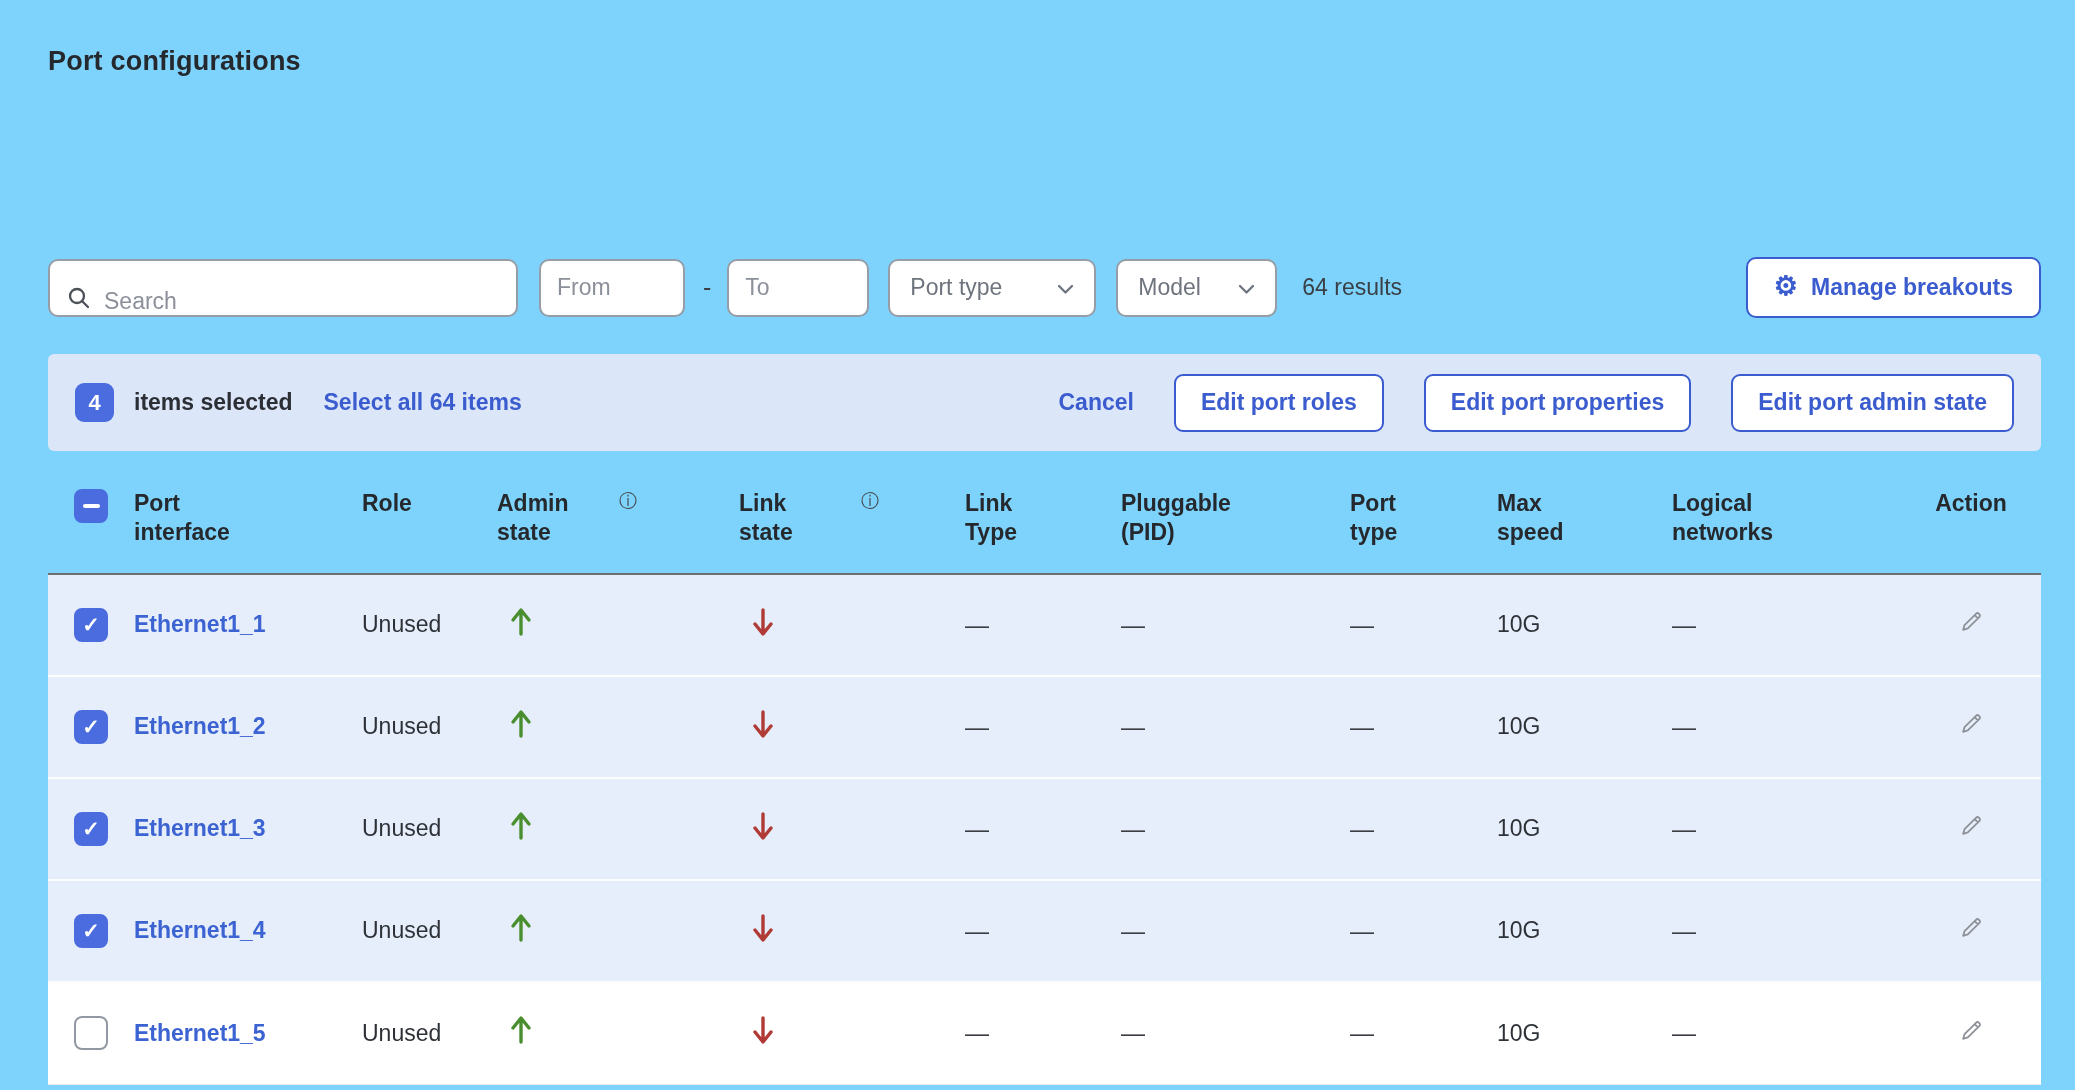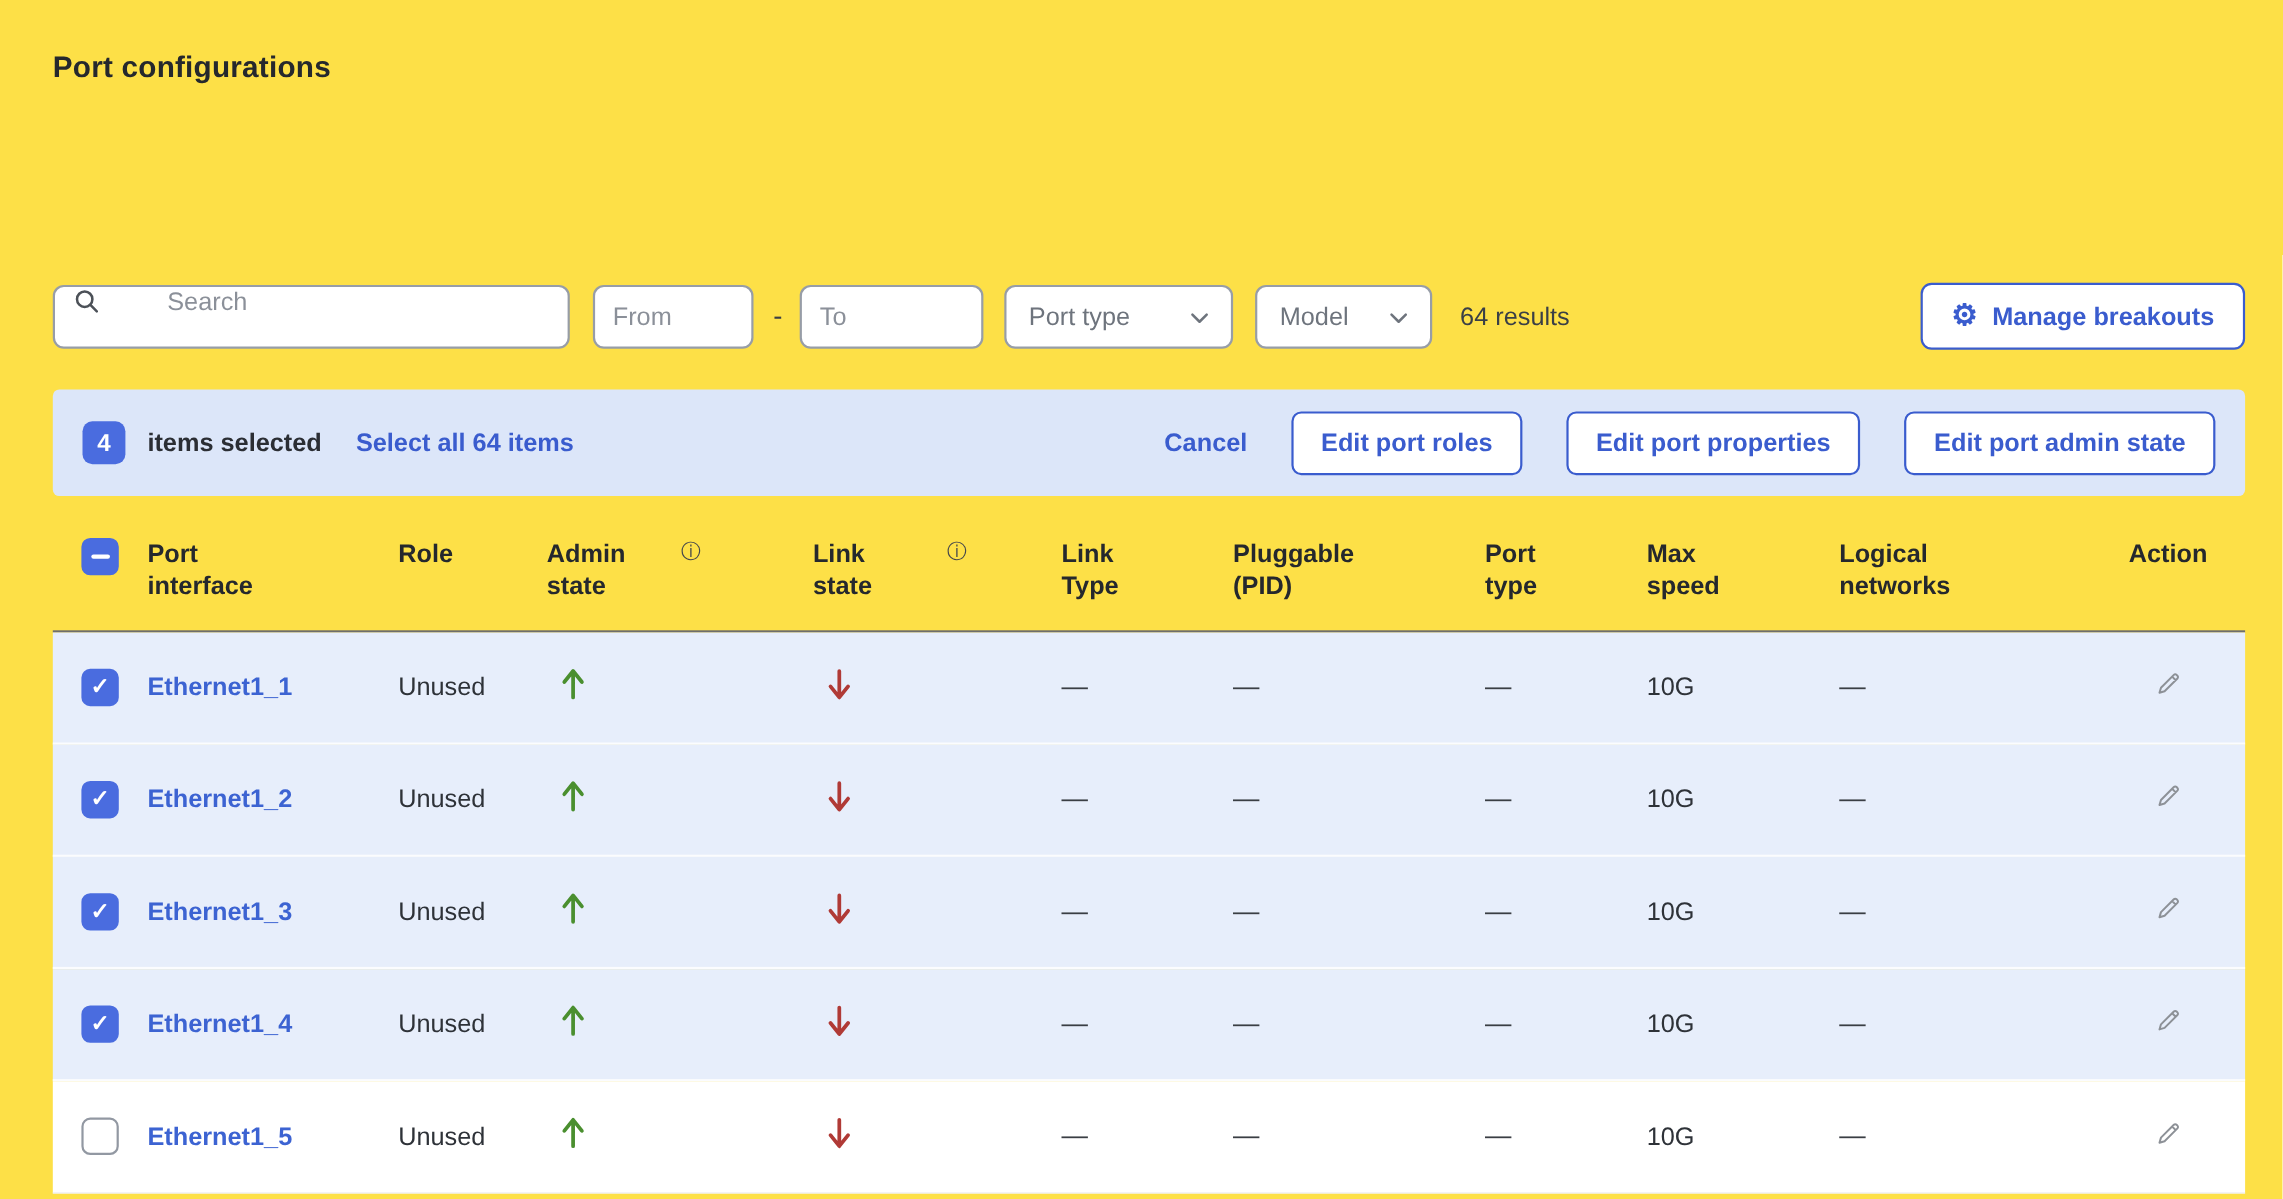--- a/index.html
+++ b/index.html
@@ -1,32 +1,32 @@
 <!DOCTYPE html>
 <html><head>
 <meta charset="utf-8">
 <style>
   * { margin:0; padding:0; box-sizing:border-box; }
   html,body { background:#fff; }
   .app {
-    width:2075px; height:1090px; background:#fde047; overflow:hidden;
+    width:2075px; height:1090px; background:#7dd3fc; overflow:hidden;
     font-family:"Liberation Sans", sans-serif; color:#2e3238;
     padding:46px 34px 0 48px; position:relative;
   }
   h1.page-title { font-size:27px; font-weight:700; color:#25282d; letter-spacing:.2px; }
 
   
   .toolbar { margin-top:180px; display:flex; align-items:center; }
   .field { height:58px; border:2px solid #979da7; border-radius:10px; background:#fff; }
-  .search-box { width:470px; display:flex; align-items:flex-start; padding:0 14px 0 16px;gap:48px; }
+  .search-box { width:470px; display:flex; align-items:flex-end; padding:0 14px 0 16px; }
   .search-box input { border:none; outline:none; flex:1; font-size:23px; font-family:inherit; color:#2e3238; margin-left:12px; min-width:0; background:transparent; }
   .search-box input::placeholder { color:#8b9099; }
   .mini-input { width:146px; margin-left:21px; padding:0 16px; font-size:23px; font-family:inherit; color:#2e3238; outline:none; }
   .mini-input::placeholder { color:#8b9099; }
-  .mini-input.to { width:167px; margin-left:0; }
+  .mini-input.to { width:142px; margin-left:0; }
   .range-dash { margin:0 16px 0 18px; font-size:25px; color:#3a3e44; }
   .select { display:inline-flex; align-items:center; gap:16px; padding:0 20px; font-size:23px; color:#6e747d; cursor:pointer; }
   .select.port-type { margin-left:19px; width:208px; justify-content:space-between; }
   .select.model { margin-left:20px; width:161px; justify-content:space-between; }
   .results { margin-left:25px; font-size:23px; color:#3a3f46; }
   .btn-outline {
     border:2.5px solid #3a5cce; border-radius:10px; background:#fff; color:#3a5cce;
     font-weight:700; font-size:23px; font-family:inherit; cursor:pointer;
     display:inline-flex; align-items:center; justify-content:center;
   }

